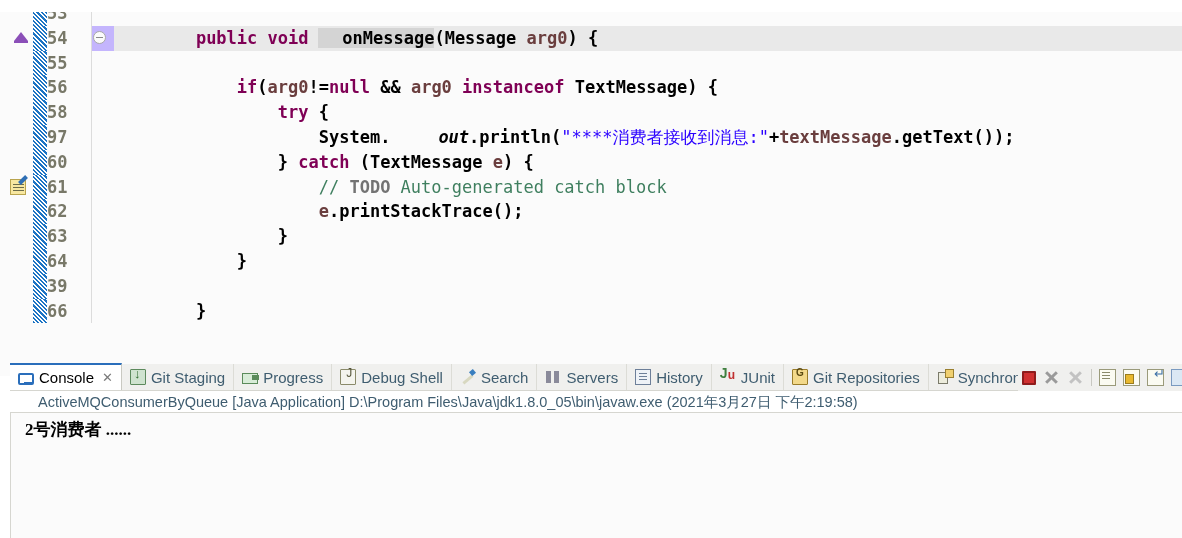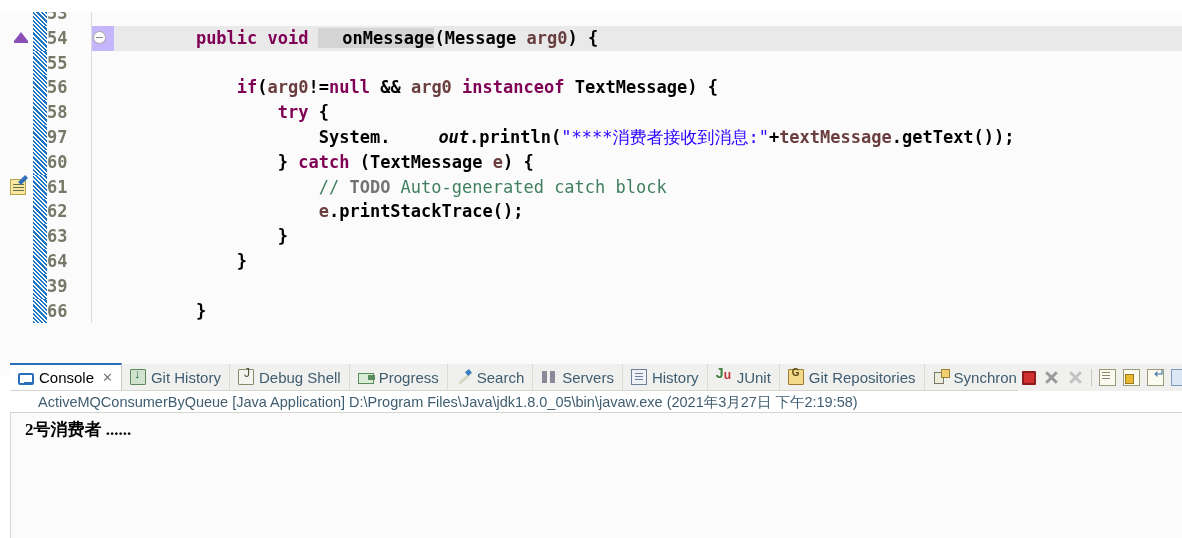--- a/index.html
+++ b/index.html
@@ -388,31 +388,31 @@
     <div class="tabbar">
 
       <div class="tab active">
         <span class="tabicon ic-console"></span>
         <span>Console</span>
         <span class="tclose">✕</span>
       </div>
 
       <div class="tab">
         <span class="tabicon ic-gitstaging"></span>
-        <span>Git History</span>
+        <span>Git Staging</span>
+      </div>
+
+      <div class="tab">
+        <span class="tabicon ic-progress"></span>
+        <span>Progress</span>
       </div>
 
       <div class="tab">
         <span class="tabicon ic-debugshell"></span>
         <span>Debug Shell</span>
-      </div>
-
-      <div class="tab">
-        <span class="tabicon ic-progress"></span>
-        <span>Progress</span>
       </div>
 
       <div class="tab">
         <span class="tabicon ic-search"></span>
         <span>Search</span>
       </div>
 
       <div class="tab">
         <span class="tabicon ic-servers"></span>
         <span>Servers</span>

